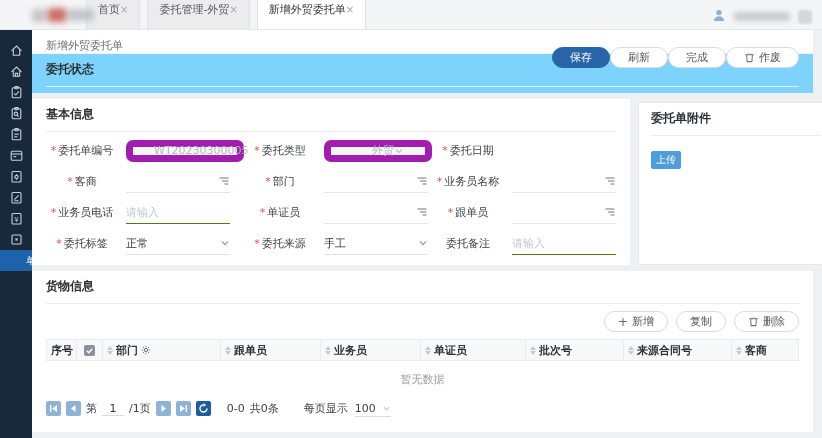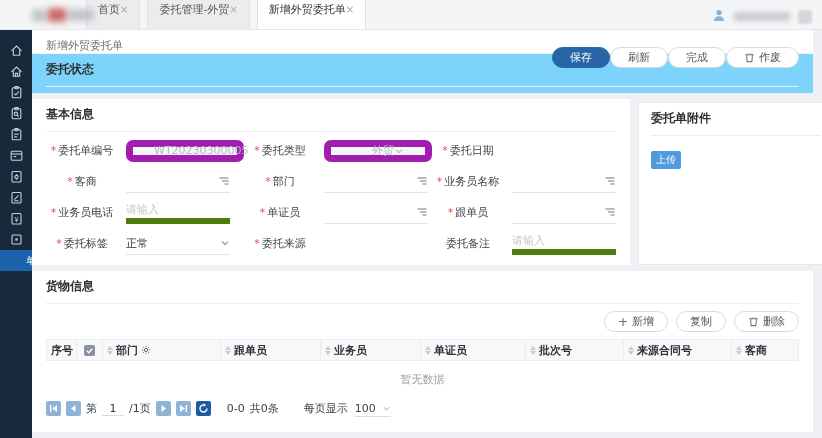--- a/index.html
+++ b/index.html
@@ -49,21 +49,21 @@
   .card-attach { width:196px; flex:none; background:#fff; border:1px solid #e6e8eb; border-radius:3px; padding:0 12px 8px; margin-top:3px; }
   .upload-tag { display:inline-block; background:#4f9bdc; color:#fff; font-size:10px; padding:2px 5px; border-radius:2px; margin-top:15px; cursor:pointer; }
 
   .fgrid { display:grid; grid-template-columns:1fr 1fr 1fr; padding-top:3px; }
   .fcell { height:31px; display:flex; align-items:center; }
   .flabel { width:72px; flex:none; text-align:center; margin-right:8px; color:#3d4249; white-space:nowrap; }
   .req { color:#e0514d; margin-right:2px; }
   .ctrl { width:104px; }
   .boxed { background:#f5f6f8; border:7px solid #a21caf; border-radius:7px; height:22px; display:flex; align-items:center; justify-content:space-between; padding:0 21px; color:#b4b8bd; }
   .under { border-bottom:1px solid #e2e4e7; height:22px; display:flex; align-items:center; justify-content:space-between; color:#333; }
-  .uin { border:none; outline:none; border-bottom:6px solid #4d7c0f; height:22px; width:104px; font-size:11px; font-family:Liberation Mono, monospace; color:#333; background:transparent; display:block; }
+  .uin { border:none; outline:none; border-bottom:1px solid #4d7c0f; height:22px; width:104px; font-size:11px; font-family:Liberation Serif, serif; color:#333; background:transparent; display:block; }
   .uin::placeholder { color:#c3c7cc; }
 
   .card-goods { background:#fff; padding:0 14px 15px; }
   .goods-toolbar { display:flex; justify-content:flex-end; gap:8px; margin:7px 0; }
   .pill { height:21px; border:1px solid #d8dadd; border-radius:11px; background:#fff; color:#555; padding:0 13px; display:flex; align-items:center; gap:4px; cursor:pointer; }
   .pill .plus { font-size:12px; color:#666; }
 
   table.gtable { width:100%; border-collapse:collapse; table-layout:fixed; }
   .gtable th { background:#f7f8fa; border:1px solid #eaecef; height:21px; font-size:11px; font-weight:bold; color:#2f3338; text-align:left; padding:0 4px; overflow:hidden; white-space:nowrap; }
   .thflex { display:flex; align-items:center; gap:3px; }
@@ -324,20 +324,26 @@
             <div class="ctrl under">
               <span>正常</span>
               <svg width="10" height="10" viewBox="0 0 10 10" fill="none" stroke="#9aa0a6" stroke-width="1.3">
                   <polyline points="2,3.5 5,6.5 8,3.5"></polyline>
                 </svg>
             </div>
           </div>
 
           <div class="fcell">
             <span class="flabel"><span class="req">*</span><span>委托来源</span></span>
+            <div class="ctrl under">
+              <span>手工</span>
+              <svg width="10" height="10" viewBox="0 0 10 10" fill="none" stroke="#9aa0a6" stroke-width="1.3">
+                  <polyline points="2,3.5 5,6.5 8,3.5"></polyline>
+                </svg>
+            </div>
           </div>
 
           <div class="fcell">
             <span class="flabel"><span>委托备注</span></span>
             <input class="uin" placeholder="请输入" style="">
           </div>
 
         </div>
       </div>
 

